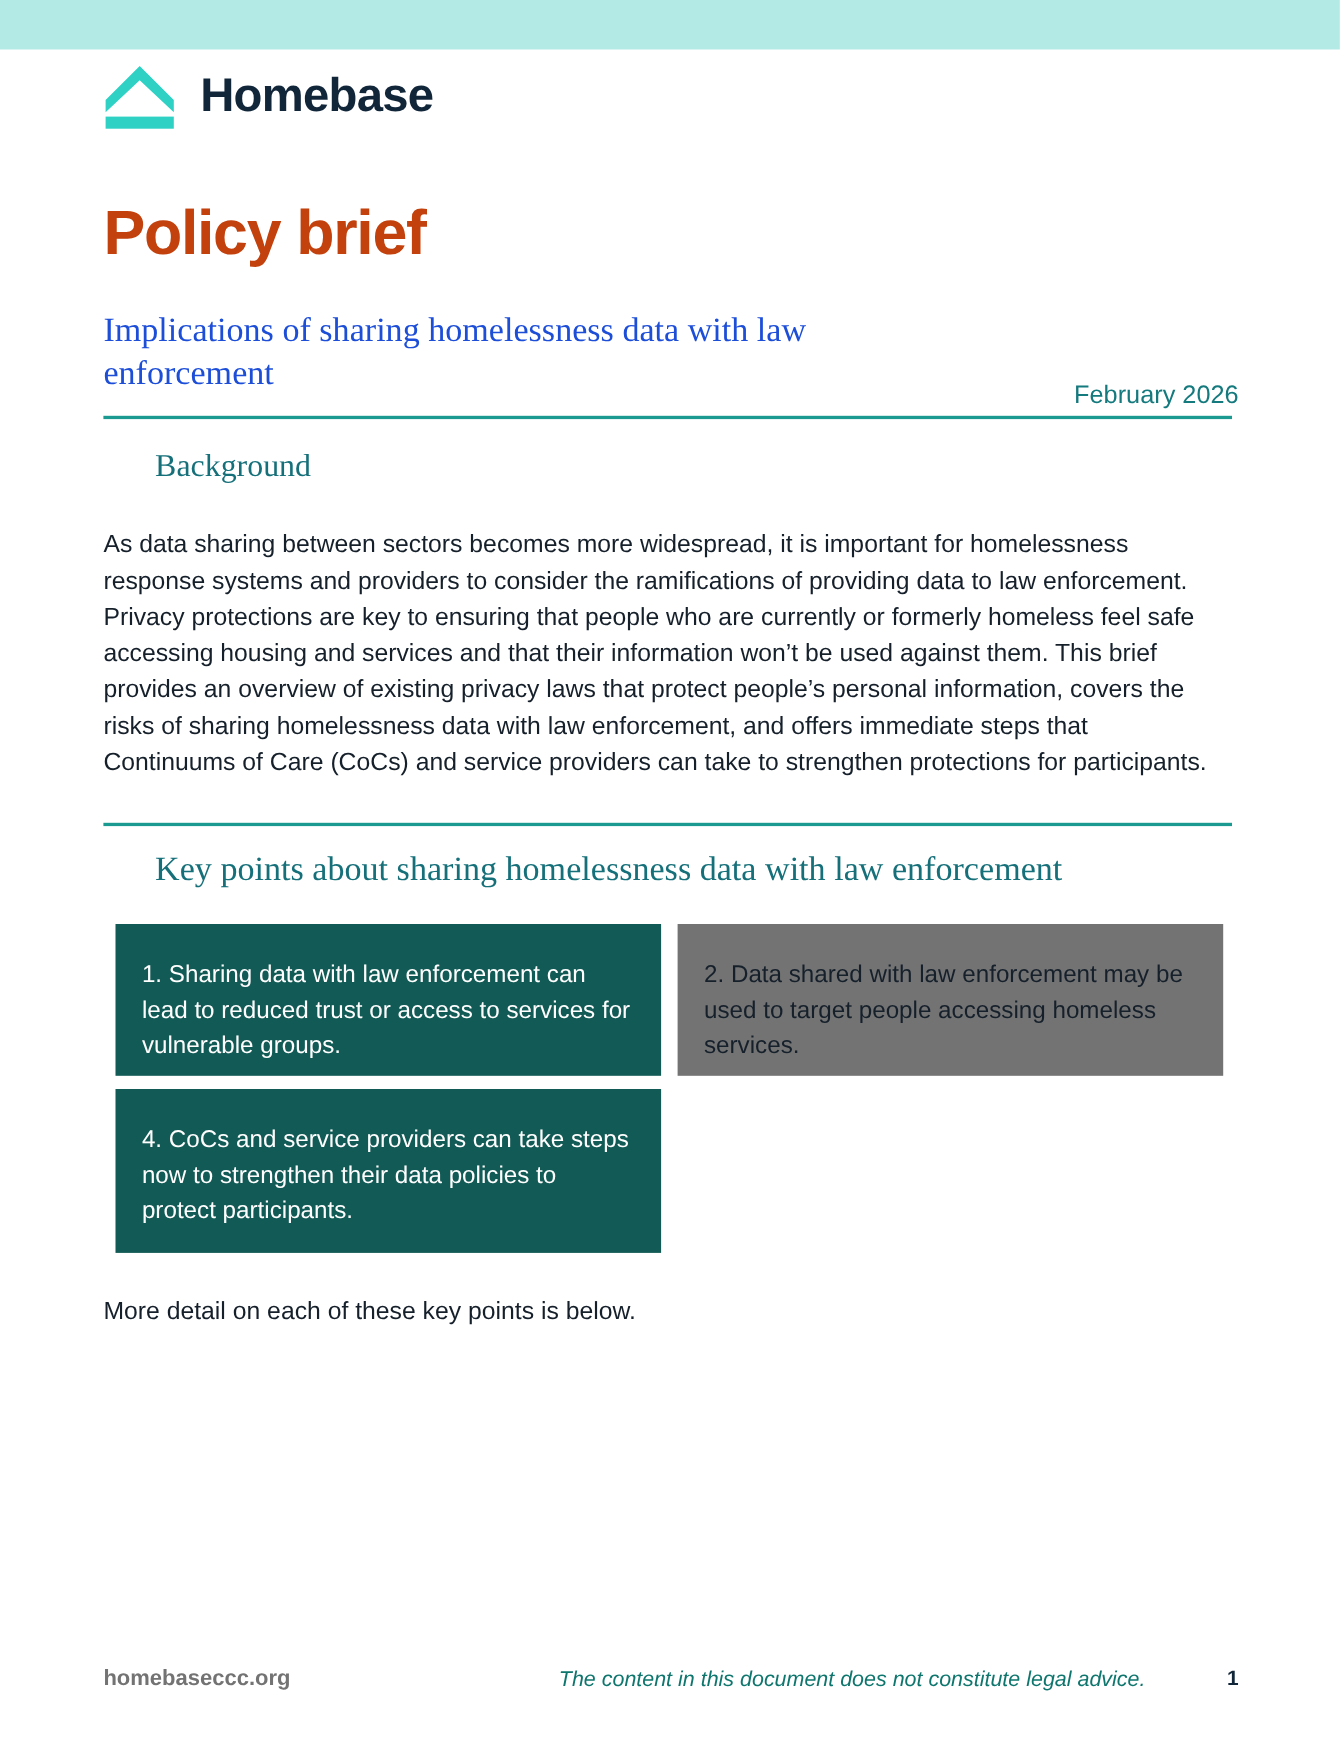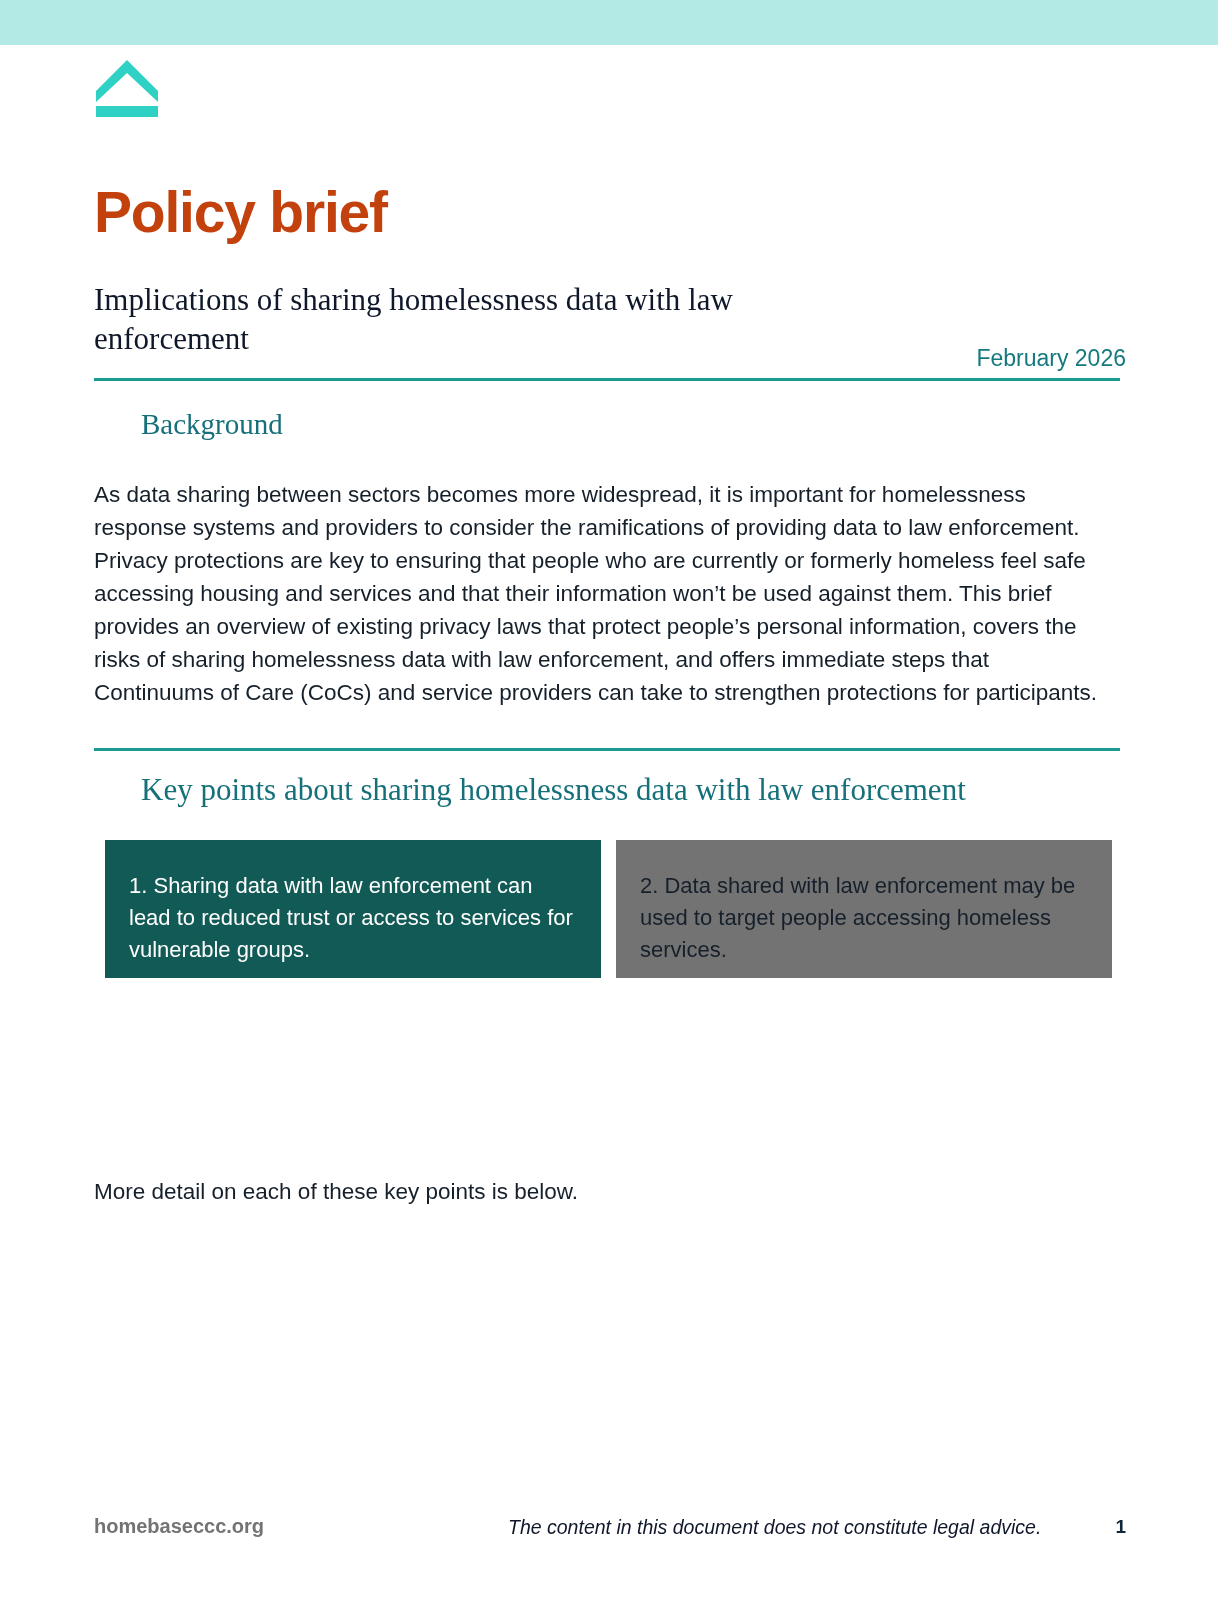--- a/index.html
+++ b/index.html
@@ -59,21 +59,21 @@
     letter-spacing: -1.2px;
     line-height: 1.05;
   }
   .doc-subtitle {
     position: absolute;
     top: 280px;
     left: 94px;
     width: 780px;
     font-family: "Liberation Serif", serif;
     font-size: 31px;
-    color: #0f172a;
+    color: #1d4ed8;
     line-height: 1.27;
   }
   .doc-date {
     position: absolute;
     top: 345px;
     right: 92px;
     font-family: "Liberation Sans", sans-serif;
     font-size: 23px;
     color: #157a7e;
   }
@@ -161,21 +161,21 @@
     color: #737373;
     text-decoration: none;
   }
   .footer-disclaimer {
     position: absolute;
     left: 508px;
     top: 1516px;
     font-family: "Liberation Sans", sans-serif;
     font-size: 19.5px;
     font-style: italic;
-    color: #0f172a;
+    color: #0f766e;
   }
   .footer-pagenum {
     position: absolute;
     right: 92px;
     top: 1516px;
     font-family: "Liberation Sans", sans-serif;
     font-size: 19px;
     font-weight: bold;
     color: #12263a;
   }
@@ -183,36 +183,38 @@
 </head>
 <body>
 
 <div class="top-banner"></div>
 
 <div class="logo-row">
   <svg class="logo-mark" viewBox="0 0 66 62" aria-hidden="true">
     <path d="M33 4 L64 35 L64 46 L33 17 L2 46 L2 35 Z" fill="#2ed1c4"></path>
     <rect x="2" y="50" width="62" height="11" fill="#2ed1c4"></rect>
   </svg>
+  <div class="logo-word">Homebase</div>
 </div>
 
 <div class="doc-title">Policy brief</div>
 <div class="doc-subtitle">Implications of sharing homelessness data with law enforcement</div>
 <div class="doc-date">February 2026</div>
 <div class="rule rule-top"></div>
 
 <div class="section-heading heading-background">Background</div>
 <div class="body-paragraph para-background">As data sharing between sectors becomes more widespread, it is important for homelessness response systems and providers to consider the ramifications of providing data to law enforcement. Privacy protections are key to ensuring that people who are currently or formerly homeless feel safe accessing housing and services and that their information won’t be used against them. This brief provides an overview of existing privacy laws that protect people’s personal information, covers the risks of sharing homelessness data with law enforcement, and offers immediate steps that Continuums of Care (CoCs) and service providers can take to strengthen protections for participants.</div>
 
 <div class="rule rule-mid"></div>
 
 <div class="section-heading heading-keypoints">Key points about sharing homelessness data with law enforcement</div>
 
 <div class="keypoint-grid">
   <div class="keypoint-box kp-dark">1. Sharing data with law enforcement can lead to reduced trust or access to services for vulnerable groups.</div>
   <div class="keypoint-box kp-light">2. Data shared with law enforcement may be used to target people accessing homeless services.</div>
+  <div class="keypoint-box kp-dark">4. CoCs and service providers can take steps now to strengthen their data policies to protect participants.</div>
 </div>
 
 <div class="body-paragraph para-more-detail">More detail on each of these key points is below.</div>
 
 <a class="footer-site" href="#">homebaseccc.org</a>
 <div class="footer-disclaimer">The content in this document does not constitute legal advice.</div>
 <div class="footer-pagenum">1</div>
 
 </body></html>

